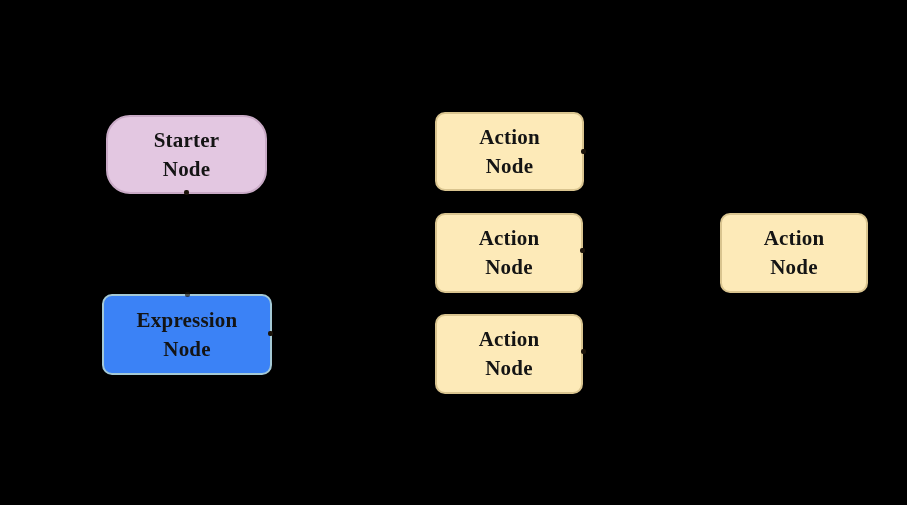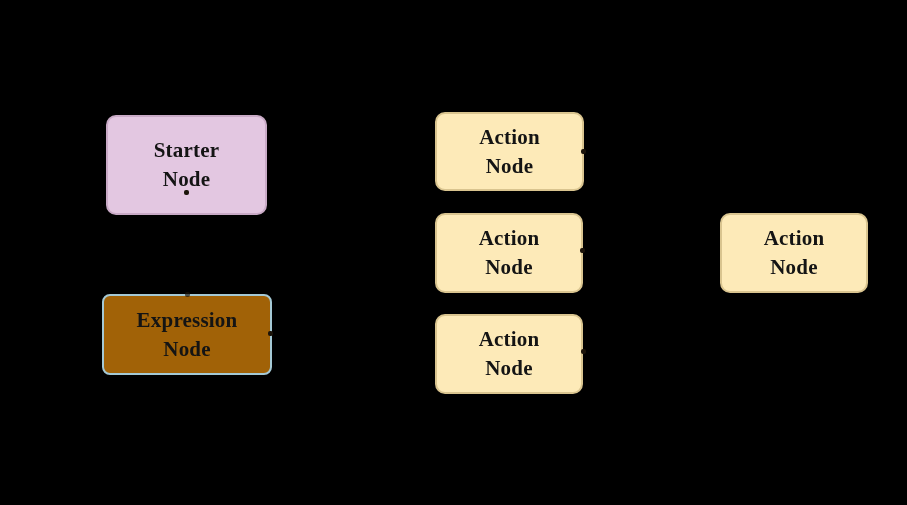--- a/index.html
+++ b/index.html
@@ -21,21 +21,21 @@
     align-items: center;
     justify-content: center;
     text-align: center;
     font-weight: bold;
     font-size: 21px;
     line-height: 1.38;
     white-space: pre-line;
     letter-spacing: 0.2px;
   }
   
-  #starter-node      { left: 106px; top: 115px; width: 161px; height: 100px; }
+  #starter-node      { left: 106px; top: 115px; width: 161px; height: 79px; border-radius: 24px; }
   #expression-node   { left: 102px; top: 294px; width: 170px; height: 81px; }
   #action-node-1     { left: 435px; top: 112px; width: 149px; height: 79px; }
   #action-node-2     { left: 435px; top: 213px; width: 148px; height: 80px; }
   #action-node-3     { left: 435px; top: 314px; width: 148px; height: 80px; }
   #action-node-right { left: 720px; top: 213px; width: 148px; height: 80px; }
 
   
   .connector-dot {
     position: absolute;
     width: 5px; height: 5px;
@@ -50,21 +50,21 @@
   #dot-action3-right   { left: 581px; top: 349px; }
 </style>
 </head>
 <body>
 
 <div id="canvas" style="background-color: rgb(0, 0, 0);">
 
   <div class="node" id="starter-node" style="background-color: rgb(227, 199, 225); border-color: rgb(201, 170, 198); color: rgb(20, 20, 20);">Starter
 Node</div>
 
-  <div class="node" id="expression-node" style="background-color: #a16207; border-color: rgb(165, 201, 213); color: rgb(20, 20, 20); border-radius: 8px;">Expression
+  <div class="node" id="expression-node" style="background-color: #3b82f6; border-color: rgb(165, 201, 213); color: rgb(20, 20, 20);">Expression
 Node</div>
 
   <div class="node" id="action-node-1" style="background-color: rgb(253, 234, 184); border-color: rgb(217, 196, 143); color: rgb(20, 20, 20);">Action
 Node</div>
 
   <div class="node" id="action-node-2" style="background-color: rgb(253, 234, 184); border-color: rgb(217, 196, 143); color: rgb(20, 20, 20);">Action
 Node</div>
 
   <div class="node" id="action-node-3" style="background-color: rgb(253, 234, 184); border-color: rgb(217, 196, 143); color: rgb(20, 20, 20);">Action
 Node</div>

